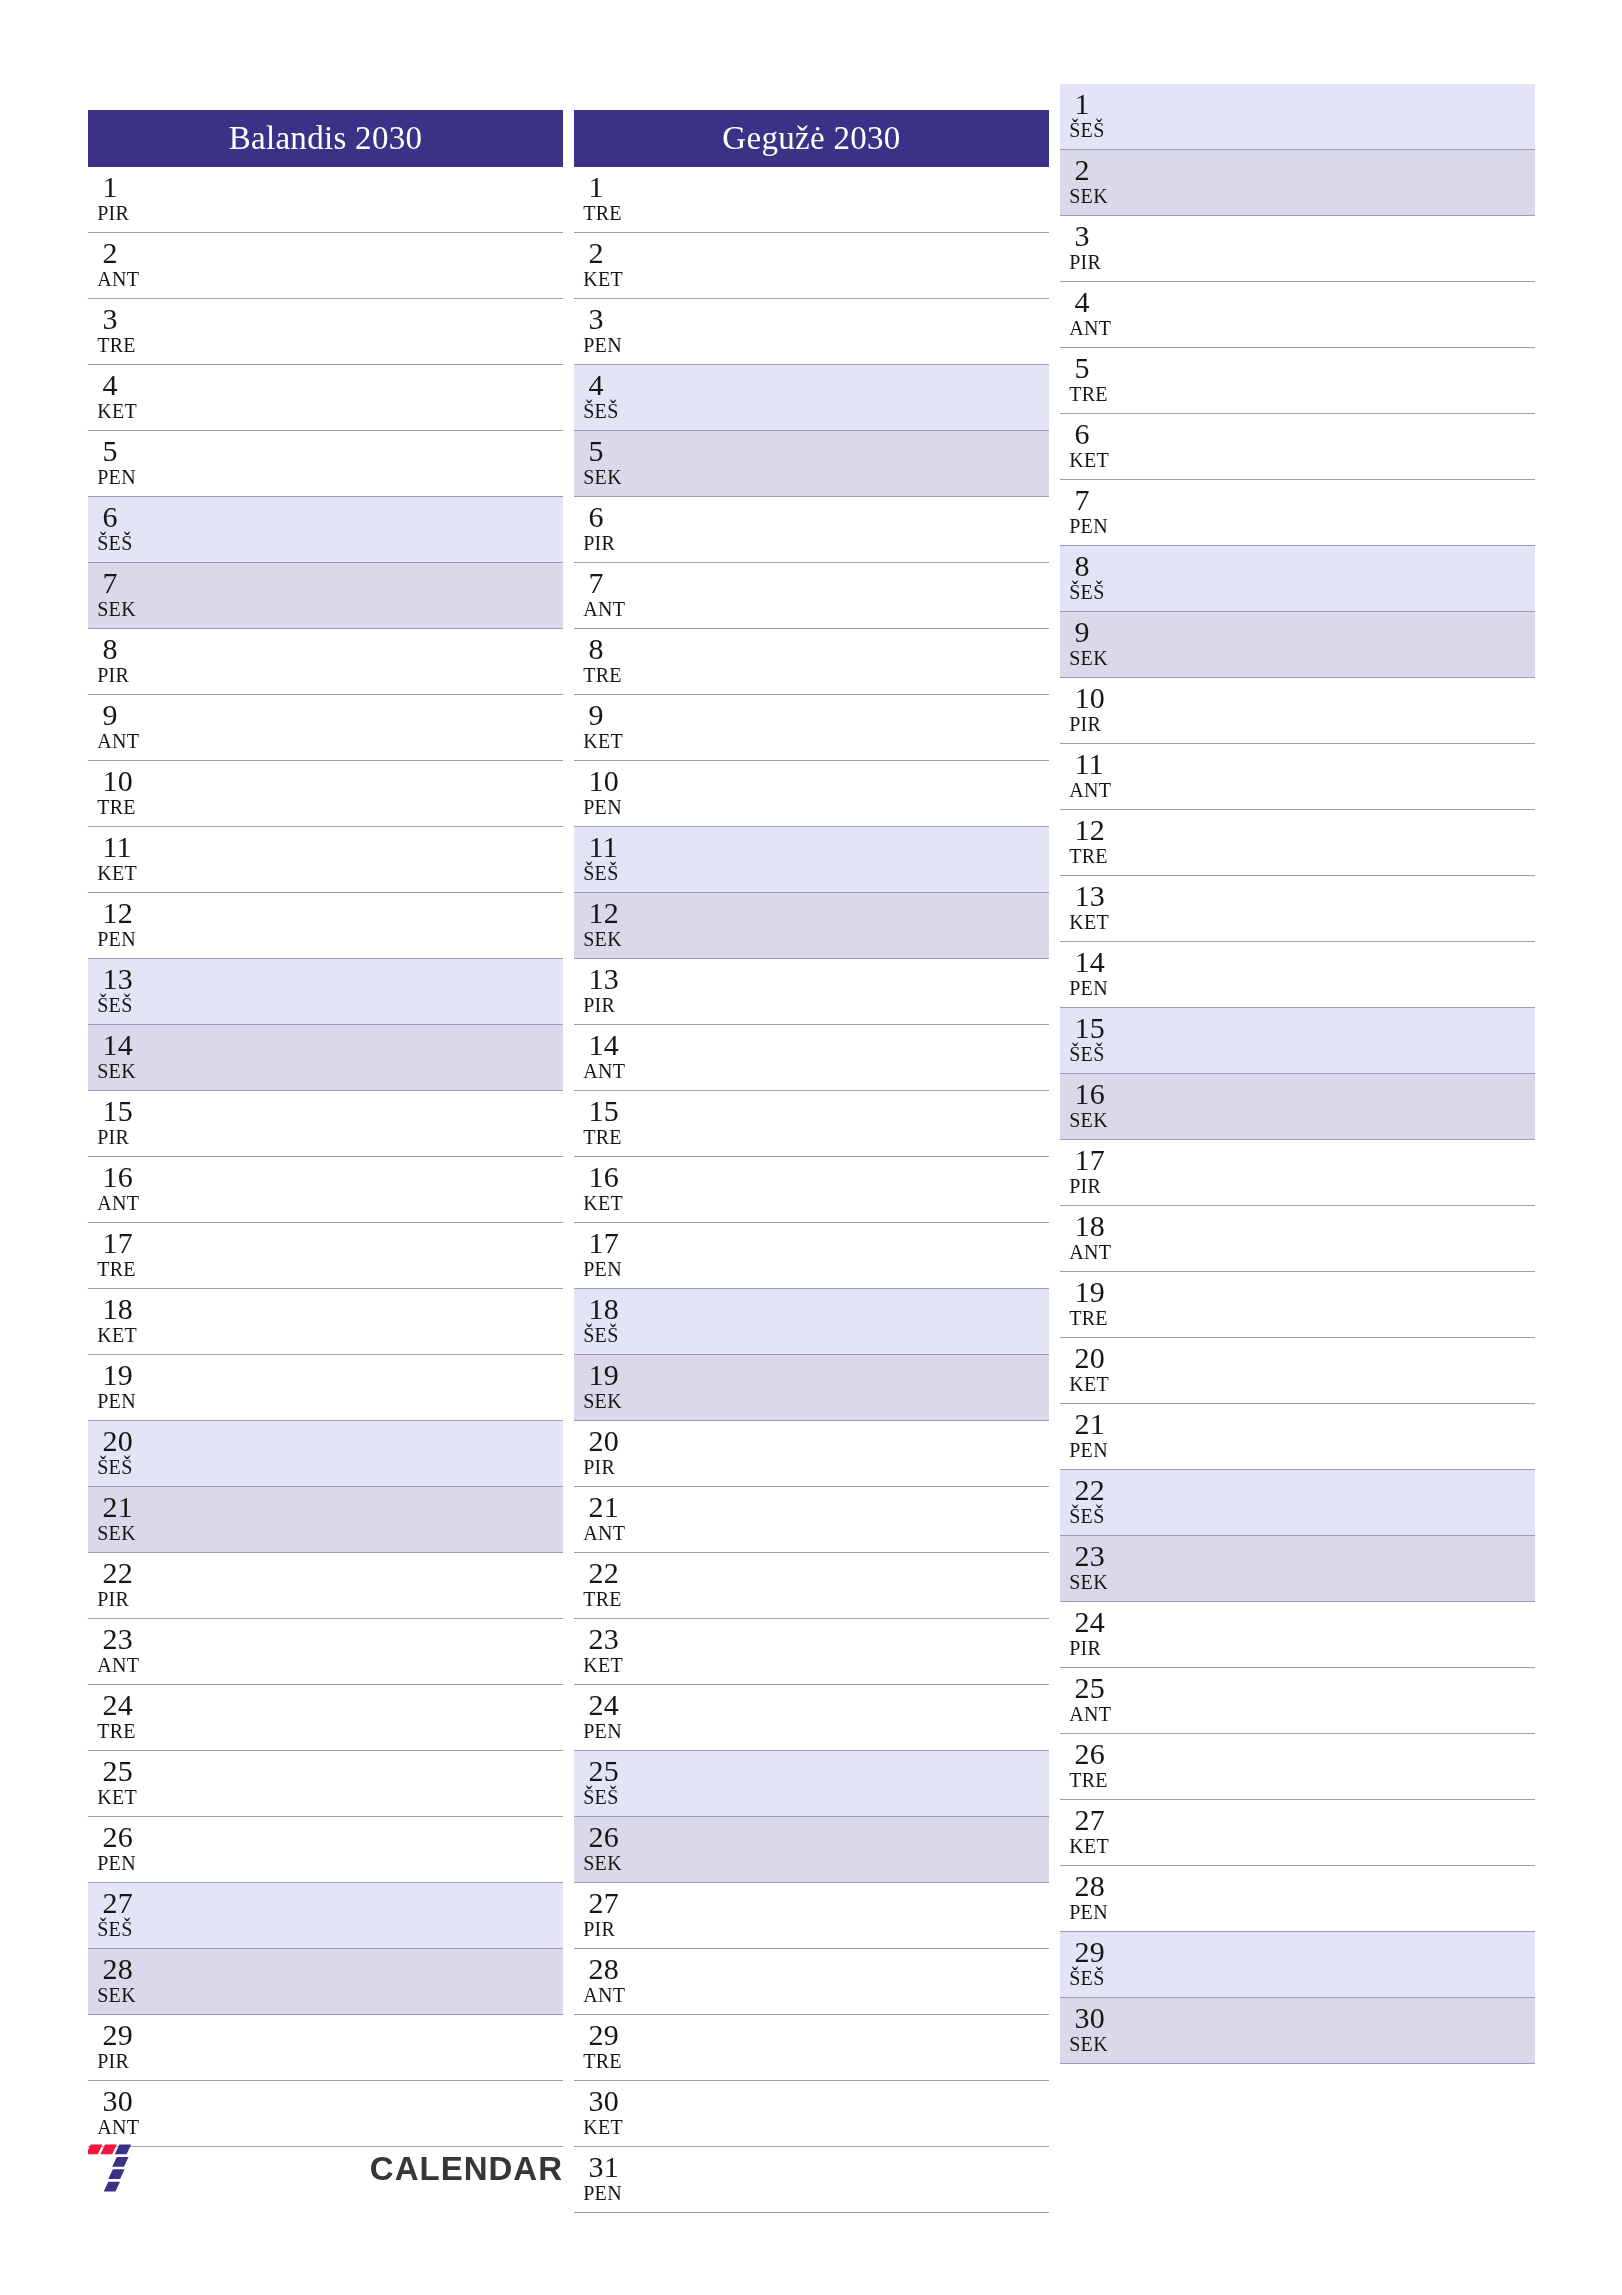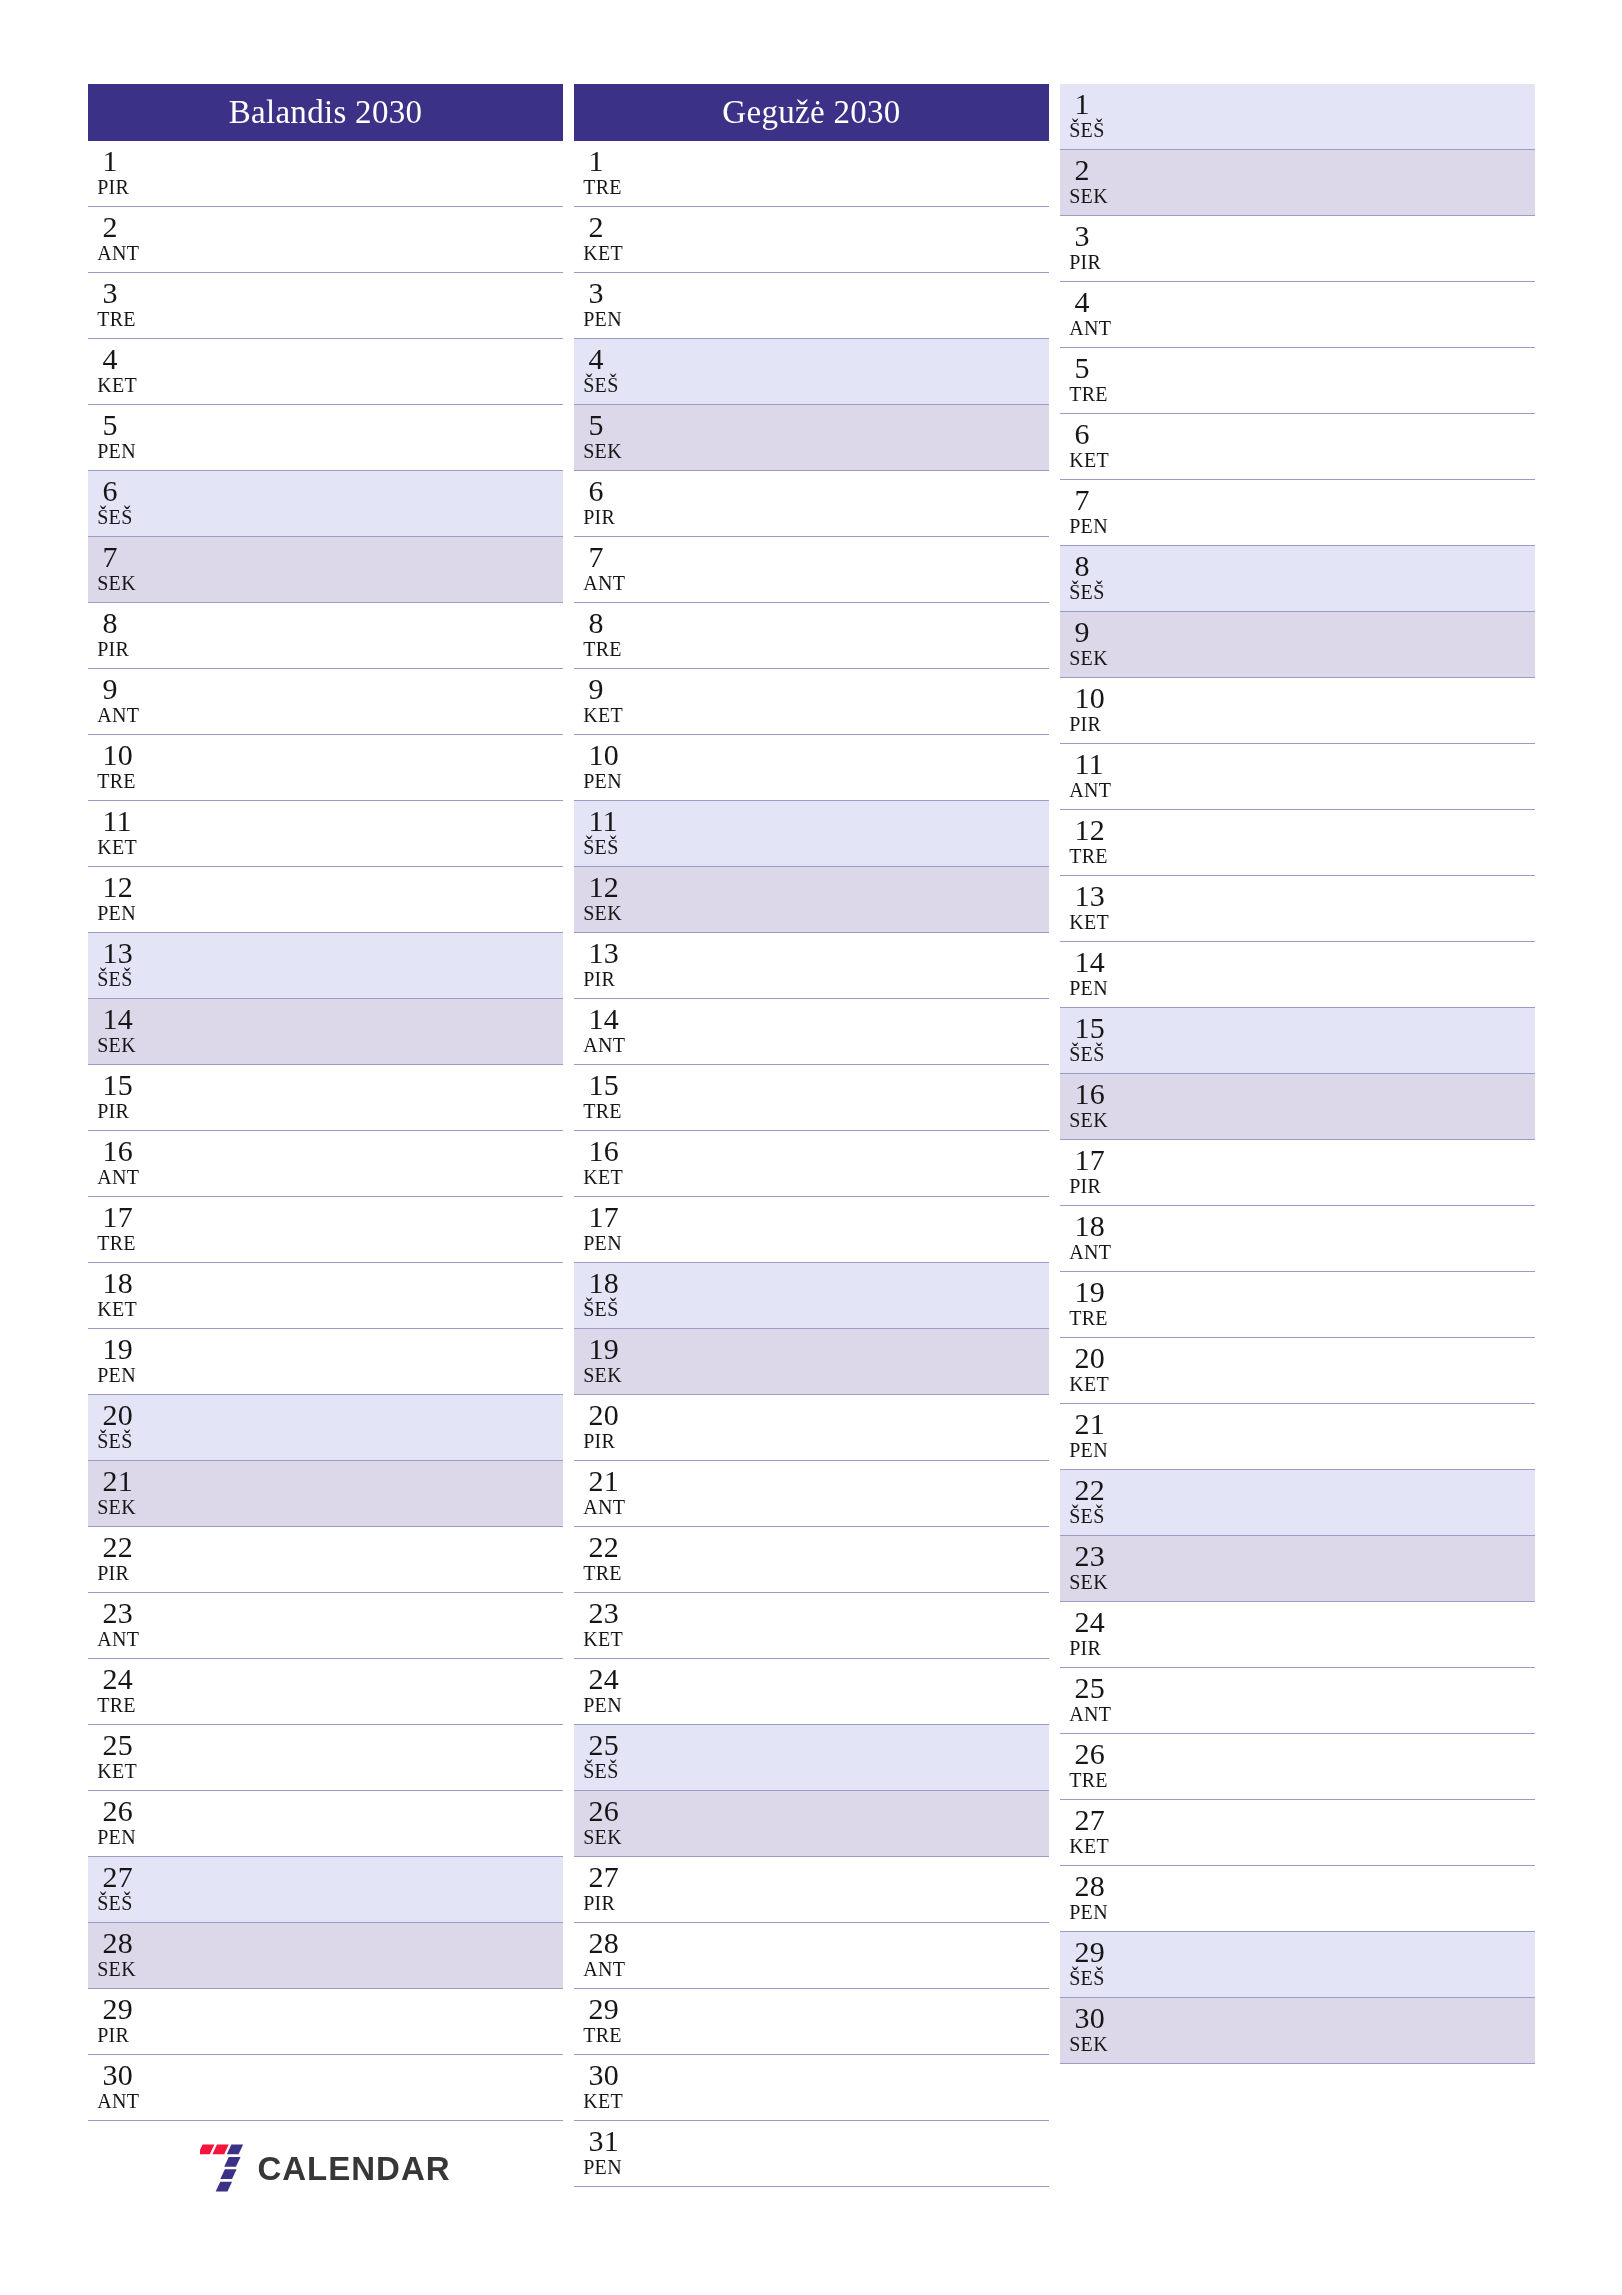--- a/index.html
+++ b/index.html
@@ -43,20 +43,21 @@
     color: #ffffff;
     display: flex;
     align-items: center;
     justify-content: center;
     font-family: "Liberation Serif", "DejaVu Serif", serif;
     font-size: 33px;
     font-weight: 400;
     letter-spacing: 0.3px;
     line-height: 1;
     box-sizing: border-box;
+    margin-top: 26px;
   }
 
   .days {
     display: flex;
     flex-direction: column;
   }
 
   .day-row {
     height: 66px;
     box-sizing: border-box;
@@ -91,21 +92,21 @@
 
   
   .logo-wrap {
     position: absolute;
     left: 88px;
     width: 475px;
     top: 2138px;
     height: 60px;
     display: flex;
     align-items: center;
-    justify-content: center;
+    justify-content: space-between;
     gap: 6px;
   }
   .logo-mark {
     width: 51px;
     height: 50px;
     position: relative;
     display: block;
   }
   .logo-text {
     font-family: "Liberation Sans", "DejaVu Sans", sans-serif;

